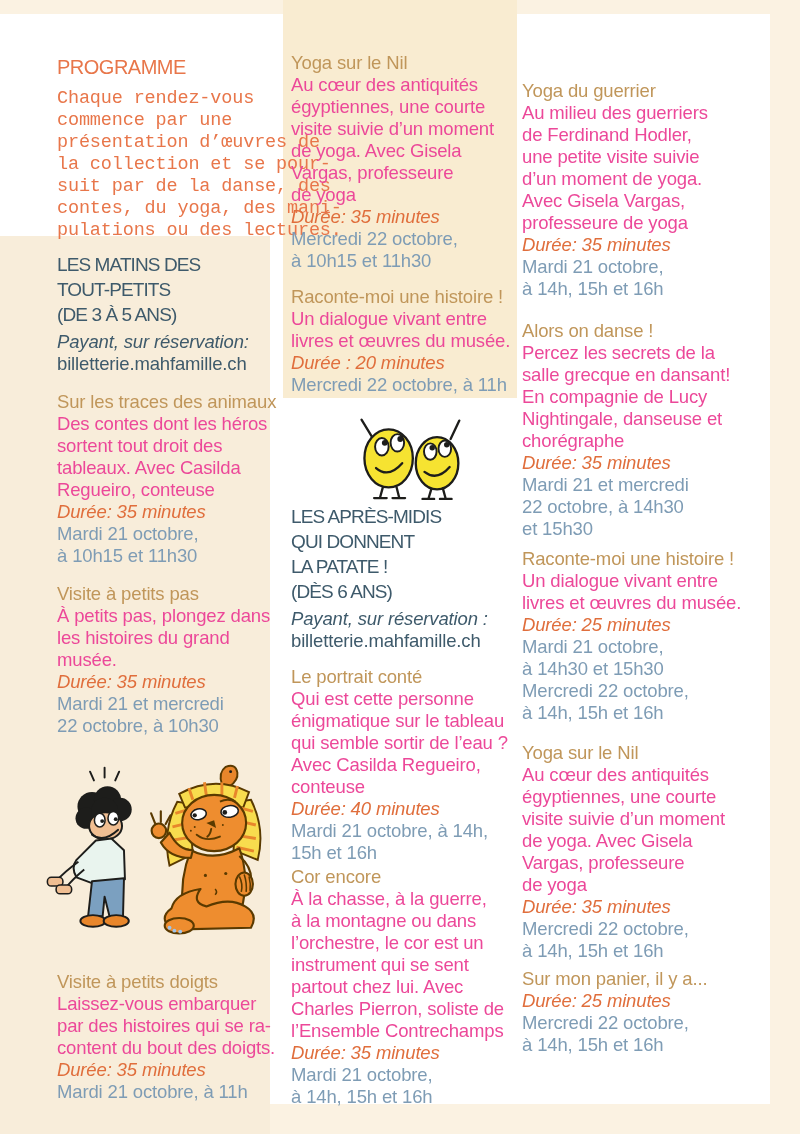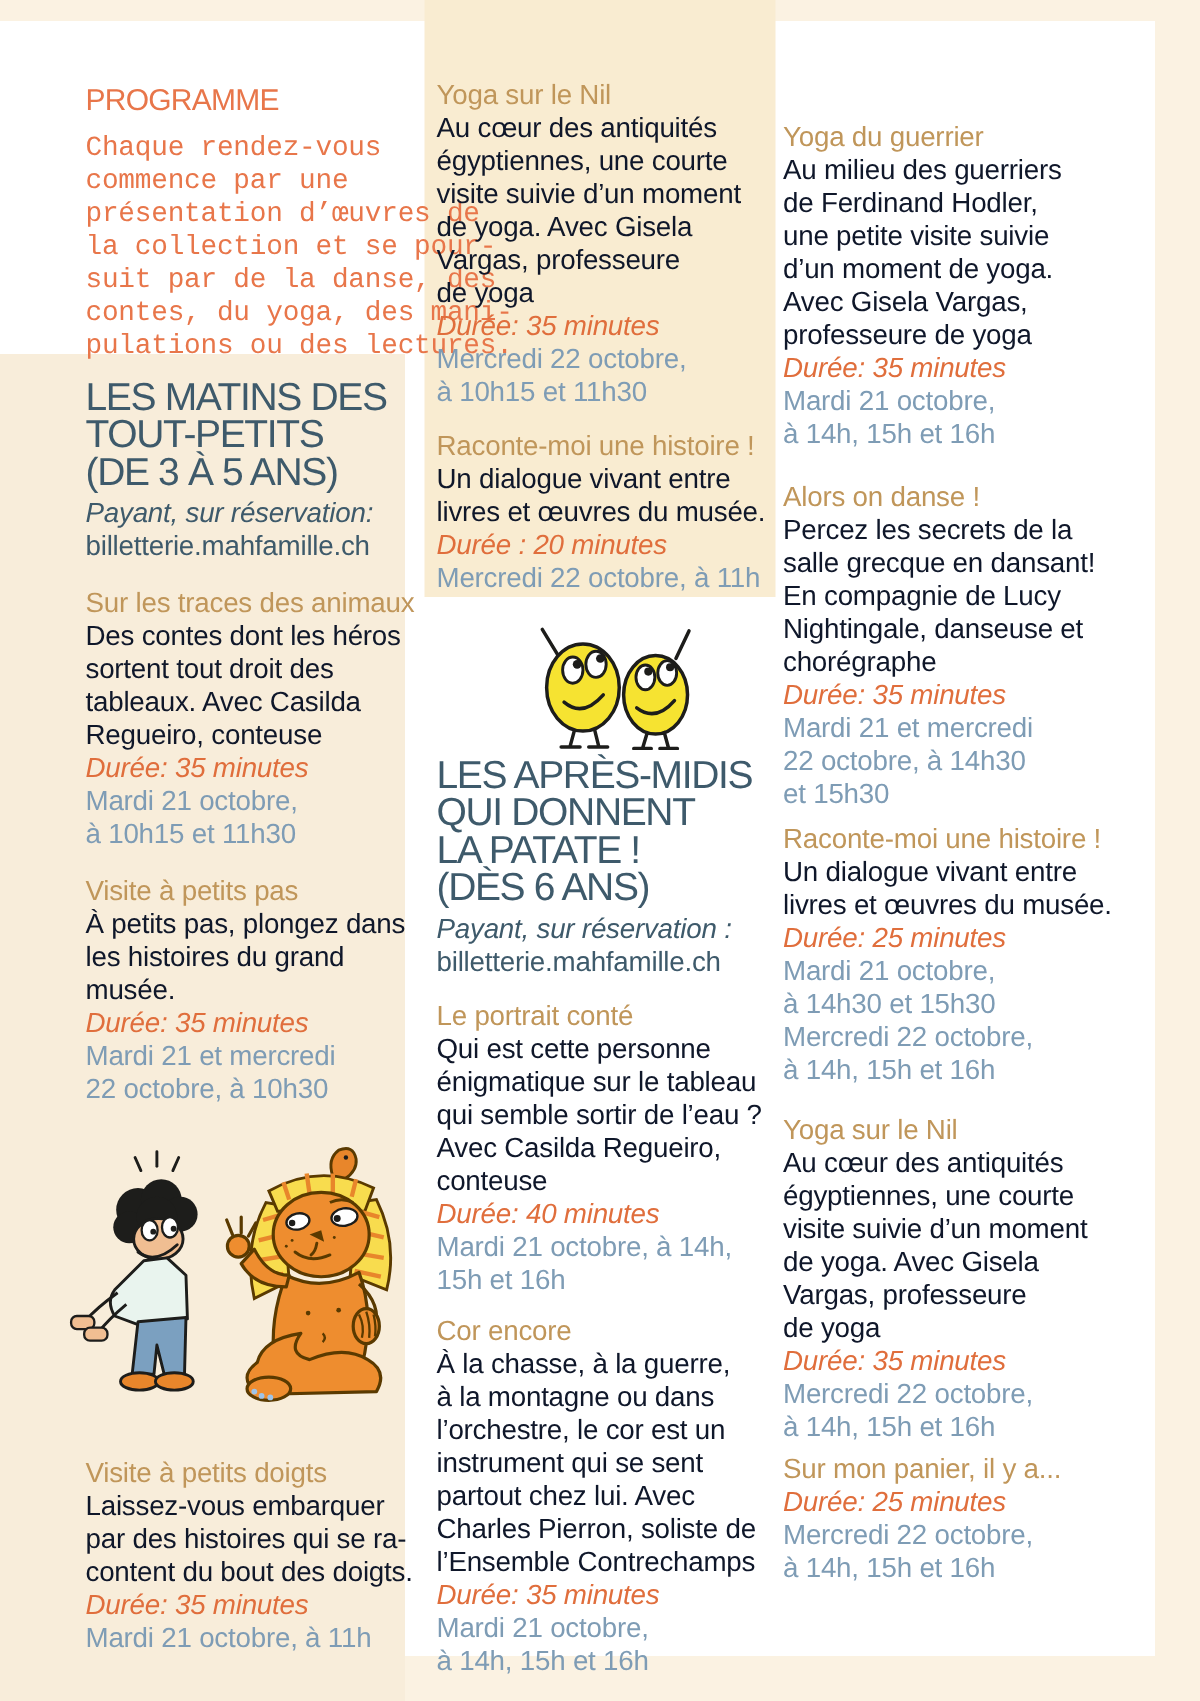--- a/index.html
+++ b/index.html
@@ -16,25 +16,25 @@
   #panel-mid{position:absolute;left:283px;top:0;width:234px;height:398px;background:#F9ECD1;}
 
   .col{position:absolute;top:0;}
   #col-left{left:57px;width:216px;padding-top:52px;}
   #col-mid{left:291px;width:228px;padding-top:52px;}
   #col-right{left:522px;width:240px;padding-top:80px;}
 
   .txt{white-space:pre; font-size:18.5px; line-height:22px; letter-spacing:-0.15px;}
   .programme-title{color:#E8764A; font-size:20px; line-height:30px; letter-spacing:-0.5px; margin-bottom:6px;}
   .intro{color:#E8764A;font-family:Liberation Mono, monospace;}
-  .big-head{color:#3E5A6B; font-size:26px; line-height:25px; letter-spacing:-0.9px; white-space:pre; margin-top:10px;}
+  .big-head{color:#3E5A6B; font-size:19px; line-height:25px; letter-spacing:-0.9px; white-space:pre; margin-top:10px;}
   .payant{color:#3E5A6B; margin-top:4px;font-style:italic;}
   .url{color:#3E5A6B;}
   .act-title{color:#C0965A;}
-  .act-desc{color:#0f172a;}
+  .act-desc{color:#ec4899;}
   .act-duree{color:#E06E3C; font-style:italic;}
   .act-dates{color:#7E9CB5;}
   .activity{margin-top:16px;}
   svg{display:block;}
 </style>
 </head>
 <body>
 
 <div id="page">
 
@@ -246,21 +246,21 @@
       <div class="txt act-desc">Qui est cette personne
 énigmatique sur le tableau
 qui semble sortir de l’eau ?
 Avec Casilda Regueiro,
 conteuse</div>
       <div class="txt act-duree">Durée: 40 minutes</div>
       <div class="txt act-dates">Mardi 21 octobre, à 14h,
 15h et 16h</div>
     </div>
 
-    <div class="activity" style="margin-top:12px">
+    <div class="activity" style="margin-top:2px">
       <div class="txt act-title">Cor encore</div>
       <div class="txt act-desc">À la chasse, à la guerre,
 à la montagne ou dans
 l’orchestre, le cor est un
 instrument qui se sent
 partout chez lui. Avec
 Charles Pierron, soliste de
 l’Ensemble Contrechamps</div>
       <div class="txt act-duree">Durée: 35 minutes</div>
       <div class="txt act-dates">Mardi 21 octobre,

